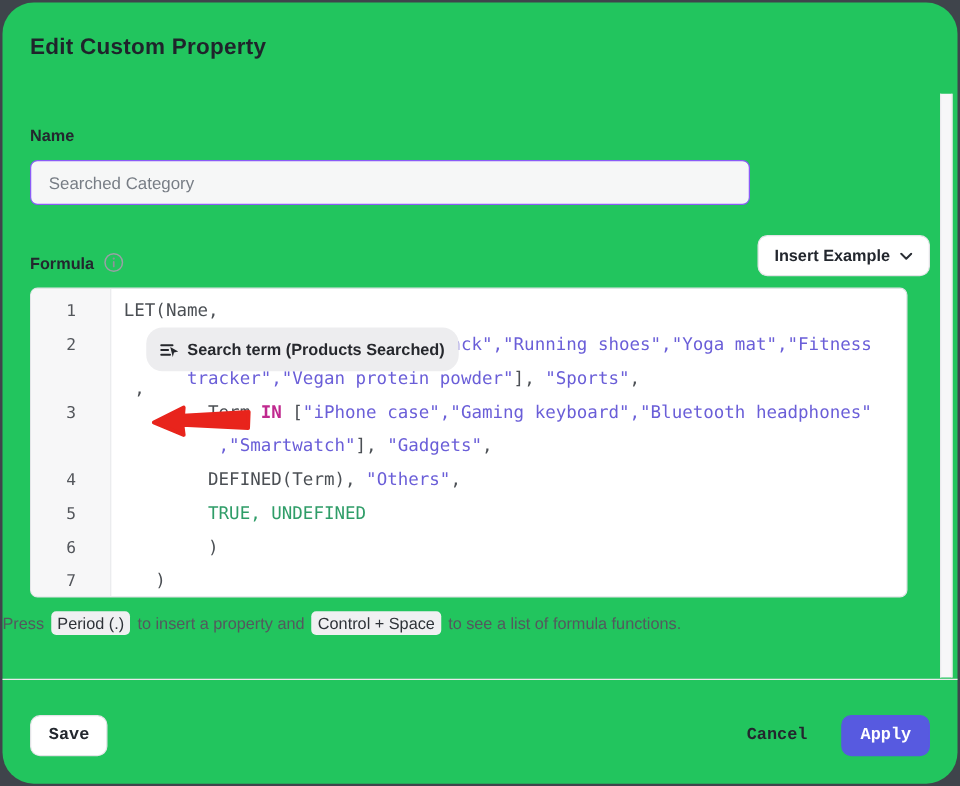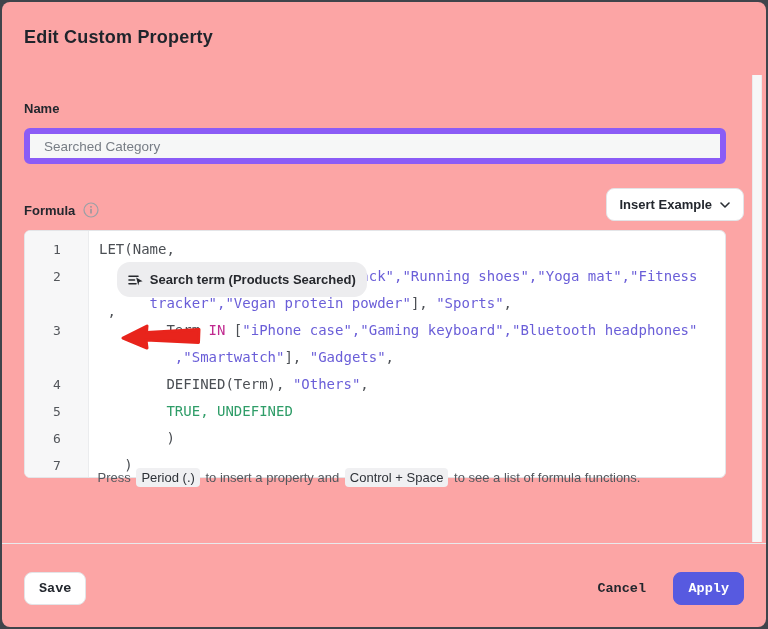--- a/index.html
+++ b/index.html
@@ -3,33 +3,33 @@
 <meta charset="utf-8">
 <style>
   html,body{margin:0;padding:0;}
   body{
     width:768px;height:629px;position:relative;overflow:hidden;
     background:#3f444b;
     font-family:"Liberation Sans",sans-serif;
     -webkit-font-smoothing:antialiased;
   }
   .modal{
-    position:absolute;inset:2px;background:#fca5a5;border-radius:8px;
+    position:absolute;inset:2px;background:#22c55e;border-radius:25px;
   }
   .title{
     position:absolute;left:22px;top:25px;
     font-size:18px;font-weight:700;color:#1f242b;letter-spacing:.2px;
   }
   .field-label{
     position:absolute;font-size:13px;font-weight:700;color:#23272e;
   }
   .name-label{left:22px;top:99px;}
   .name-input{
-    position:absolute;left:22px;top:126px;width:702px;height:36px;
-    background:#f6f7f7;border:6px solid #8b5cf6;border-radius:6px;
+    position:absolute;left:22px;top:126px;width:576px;height:36px;
+    background:#f6f7f7;border:1px solid #8b5cf6;border-radius:6px;
     font-family:"Liberation Sans",sans-serif;font-size:13.5px;color:#777d85;
     padding:0 14px;box-sizing:border-box;outline:none;
   }
   .formula-row{
     position:absolute;left:22px;top:200px;display:flex;align-items:center;gap:8px;
   }
   .formula-row .field-label{position:static;}
   .info-icon{width:16px;height:16px;display:block;cursor:pointer;}
   .insert-btn{
     position:absolute;right:22px;top:186px;height:33px;
@@ -52,35 +52,35 @@
   .code-row{display:flex;line-height:27px;height:27px;}
   .code-row .ln{
     width:64px;flex:0 0 64px;text-align:center;
     font-family:"DejaVu Sans Mono",monospace;font-size:13px;color:#53565b;
   }
   .code-row .src{
     flex:1;padding-left:10px;white-space:pre;
     font-family:"DejaVu Sans Mono",monospace;font-size:14px;
   }
   .t-p{color:#4b4f54;}
-  .t-k{color:#c0298f;font-weight:normal;}
+  .t-k{color:#c0298f;font-weight:bold;}
   .t-s{color:#6a5ed8;}
   .t-g{color:#2f9d68;margin-top:12px;}
   .chip{
     display:inline-flex;align-items:center;gap:7px;vertical-align:middle;
     background:#ededef;border-radius:13px;padding:4px 11px;margin:0 1px;
     font-family:"Liberation Sans",sans-serif;font-size:13px;font-weight:700;color:#26282d;
     cursor:pointer;position:relative;top:-1px;
   }
   .chip svg{display:block;}
   .arrow-anno{
     display:inline-block;vertical-align:middle;margin-left:5px;position:relative;top:-2px;
   }
   .hint{
-    position:absolute;left:0;right:30px;top:468px;text-align:center;
+    position:absolute;left:0;right:30px;top:489px;text-align:left;
     font-size:13px;color:#54585e;
   }
   .kbd{
     background:#f0f0f2;border-radius:4px;padding:2px 5px;margin:0 2px;
     color:#2e3238;font-weight:500;
   }
   .scroll-track{
     position:absolute;left:750px;top:73px;width:10px;height:467px;
     background:#f7f7f8;border-left:1px solid #ebebed;border-right:1px solid #ebebed;
     box-sizing:border-box;cursor:pointer;

